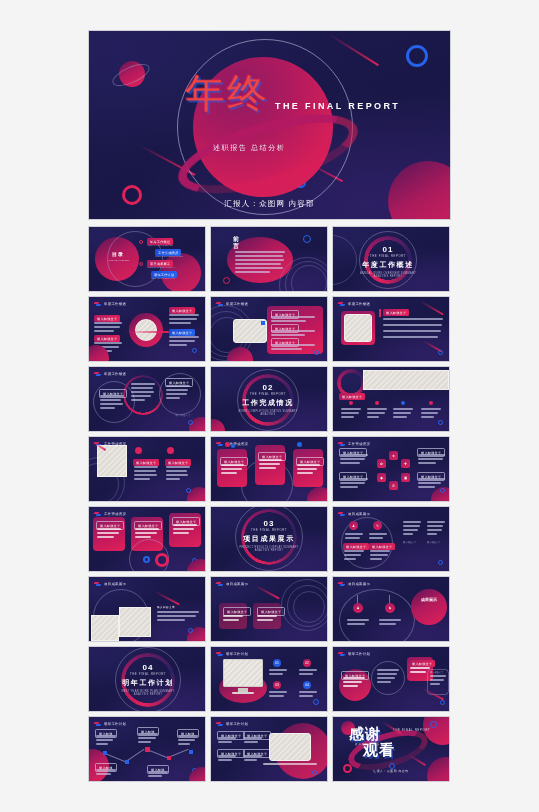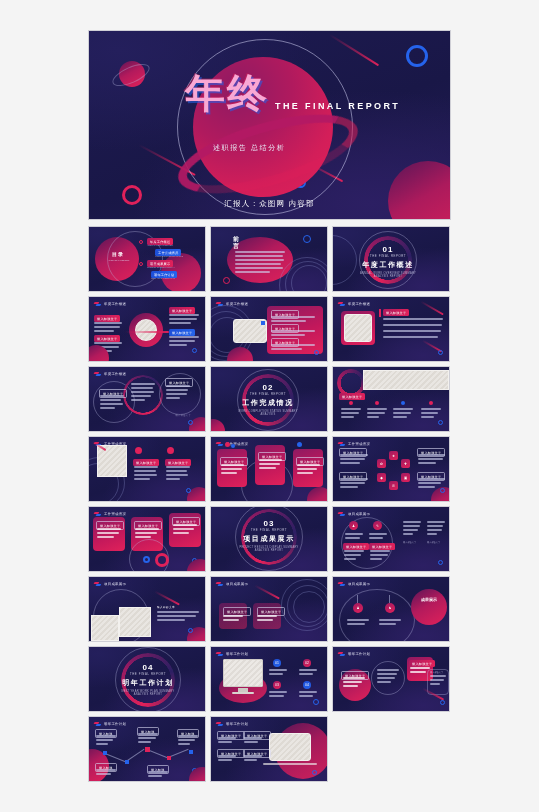--- a/index.html
+++ b/index.html
@@ -52,22 +52,22 @@
     position: absolute; left: 86px; top: 92px; width: 186px; height: 62px;
     border-radius: 50%;
     border: 9px solid rgba(180,25,100,.92);
     border-right-color: rgba(224,33,90,.55);
     border-bottom-color: rgba(224,33,90,.25);
     transform: rotate(-16deg);
     filter: blur(.2px);
   }
   #hero .heroTitle {
     position: absolute; left: 96px; top: 42px; width: 200px;
-    color: #f9a8d4;
-    font-size: 40px; line-height: 40px; font-weight: 700;
+    color: #ef4444;
+    font-size: 40px; line-height: 40px; font-weight: 400;
     letter-spacing: 2px;
     text-shadow: 2px 2px 0 rgba(37,99,235,.55), -1px -1px 0 rgba(224,33,90,.45);
   }
   #hero .heroTitle .l2 { display: block; margin-left: 40px; margin-top: -4px; }
   #hero .heroEn {
     position: absolute; left: 186px; top: 70px;
     color: #ffffff; font-size: 9px; letter-spacing: 2.4px; font-weight: 700;
   }
   #hero .heroSub {
     position: absolute; left: 124px; top: 112px;
@@ -903,15 +903,34 @@
           <div class="tbar" style="width:76%"></div>
       </div>
       <div class="chip outline" style="left:32px;top:32px;">输入标题文字</div>
       <div class="tblock" style="left:33px;top:38px;width:18px;">
         <div class="tbar" style="width:100%"></div>
           <div class="tbar" style="width:74%"></div>
       </div>
       <div class="ring-blue" style="right:10px;bottom:6px;width:5px;height:5px;border-width:1px;"></div>
     </div>
 
+    <div class="thumb slide">
+      <div class="bg"></div>
+      <div class="orb" style="right:-14px;top:-12px;width:40px;height:40px;"></div>
+      <div class="orb" style="left:8px;top:4px;width:14px;height:14px;"></div>
+      <div class="orb" style="right:-16px;bottom:-14px;width:38px;height:38px;"></div>
+      <div style="position:absolute;left:14px;top:16px;width:82px;height:34px;border-radius:50%;
+                  border:6px solid rgba(190,28,100,.85);border-right-color:rgba(224,33,90,.4);
+                  border-bottom-color:rgba(224,33,90,.2);transform:rotate(-16deg);"></div>
+      <div class="thx-cn" style="position:absolute;left:16px;top:8px;">感谢</div>
+      <div class="thx-cn" style="position:absolute;left:30px;top:24px;">观看</div>
+      <div style="position:absolute;left:60px;top:12px;font-size:2.6px;color:rgba(235,235,252,.9);letter-spacing:.8px;">THE FINAL REPORT</div>
+      <div class="thx-sub" style="position:absolute;left:22px;top:26px;font-size:2.4px;">述职报告 总结分析</div>
+      <div style="position:absolute;left:0;right:0;bottom:8px;text-align:center;font-size:2.8px;color:rgba(235,235,252,.9);letter-spacing:.6px;">汇报人：众图网 内容部</div>
+      <div class="ring-red" style="left:10px;bottom:8px;width:9px;height:9px;border-width:2px;"></div>
+      <div class="ring-blue" style="left:56px;bottom:12px;width:6px;height:6px;border-width:1.4px;"></div>
+      <div class="ring-blue" style="right:12px;top:4px;width:7px;height:7px;border-width:1.6px;"></div>
+      <div class="dash" style="left:48px;top:10px;width:22px;transform:rotate(32deg);"></div>
+      <div class="dash" style="left:74px;bottom:20px;width:20px;transform:rotate(32deg);"></div>
+    </div>
 
   </div>
 </div>
 
 </body></html>

